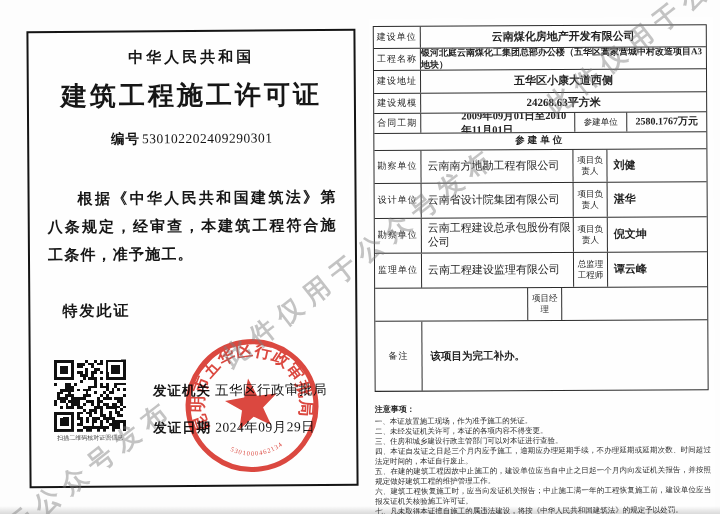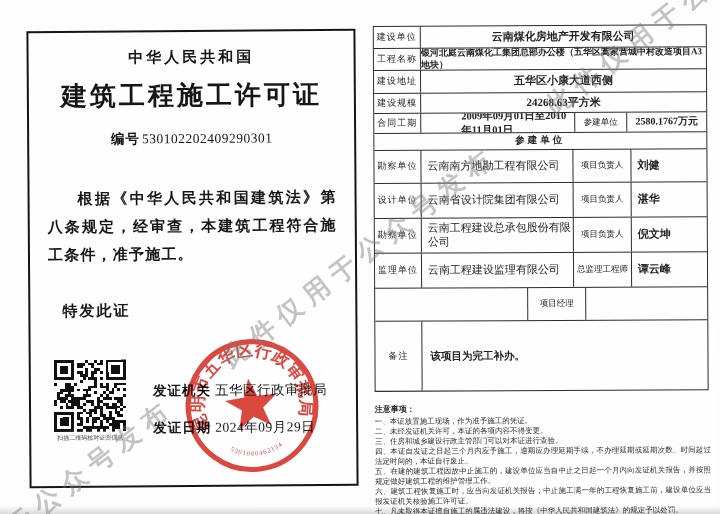--- a/index.html
+++ b/index.html
@@ -38,21 +38,21 @@
   .tbl { position:absolute; left:4px; top:7px; width:334px; border:1.5px solid #2b2b2b; }
   .tr { display:flex; border-top:1px solid #2b2b2b; }
   .tr:first-child { border-top:0; }
   .td { border-left:1px solid #2b2b2b; display:flex; align-items:center; justify-content:center;
     overflow:hidden; line-height:1.25; }
   .td:first-child { border-left:0; }
   .lab { width:46px; font-size:9px; letter-spacing:1px; text-align:center; flex:none; }
   .val { flex:1; font-size:11px; font-weight:600; }
   .val-small { font-size:9px; letter-spacing:0; }
   .col-company { width:152px; flex:none; justify-content:flex-start; padding-left:6px; font-size:11px; font-weight:400; }
-  .col-role { width:58px; flex:none; font-size:8.5px; text-align:center;font-family:Liberation Mono, monospace; }
+  .col-role { width:34px; flex:none; font-size:8.5px; text-align:center; }
   .col-person { flex:1; justify-content:flex-start; padding-left:6px; font-size:11px; font-weight:600; }
   .col-period { width:154px; flex:none; font-size:10.5px; font-weight:600;padding-left:40px; }
   .col-plabel { width:52px; flex:none; font-size:8.5px; }
   .col-price { flex:1; font-size:10px; font-weight:600; }
   .section-h { justify-content:center; font-size:9.5px; font-weight:600; letter-spacing:3px; width:100%; }
   .remark-val { flex:1; justify-content:flex-start; padding-left:8px; font-size:10.5px; font-weight:600; }
   .notes { position:absolute; left:4px; top:386px; width:336px; font-size:7.5px; line-height:1.34; color:#2d2d2d; }
   .notes-h { font-size:8px; font-weight:bold; margin-bottom:1px; }
   .note-line { text-align:justify; }
 

